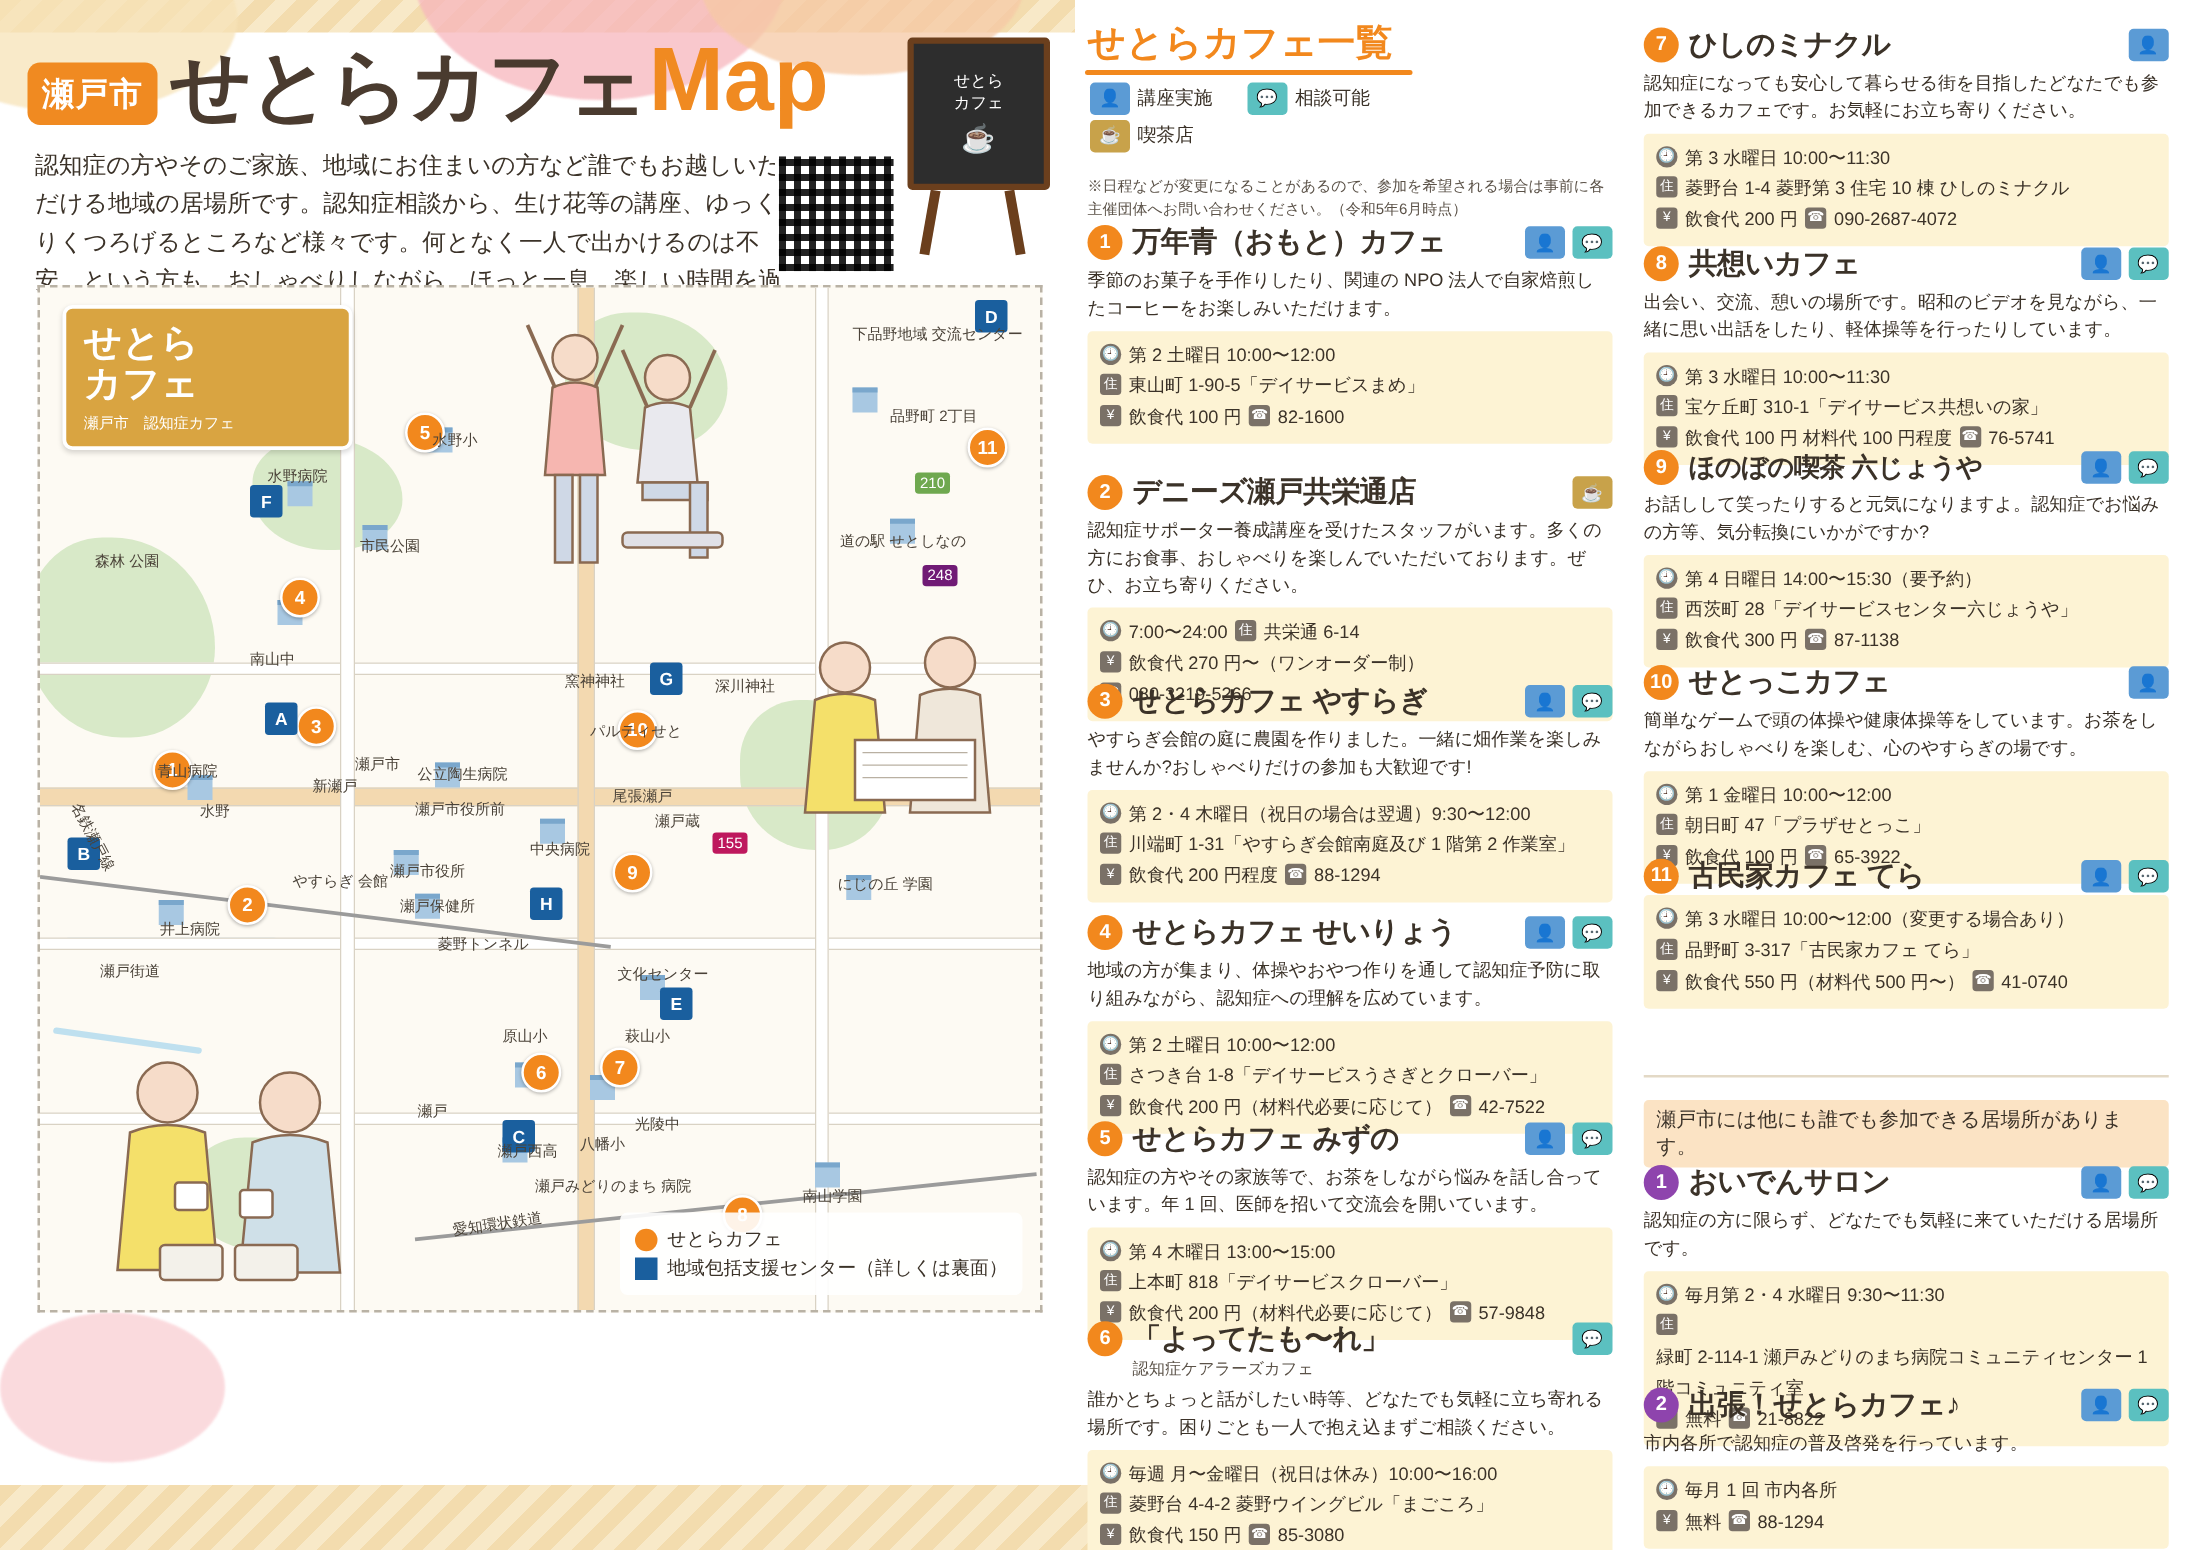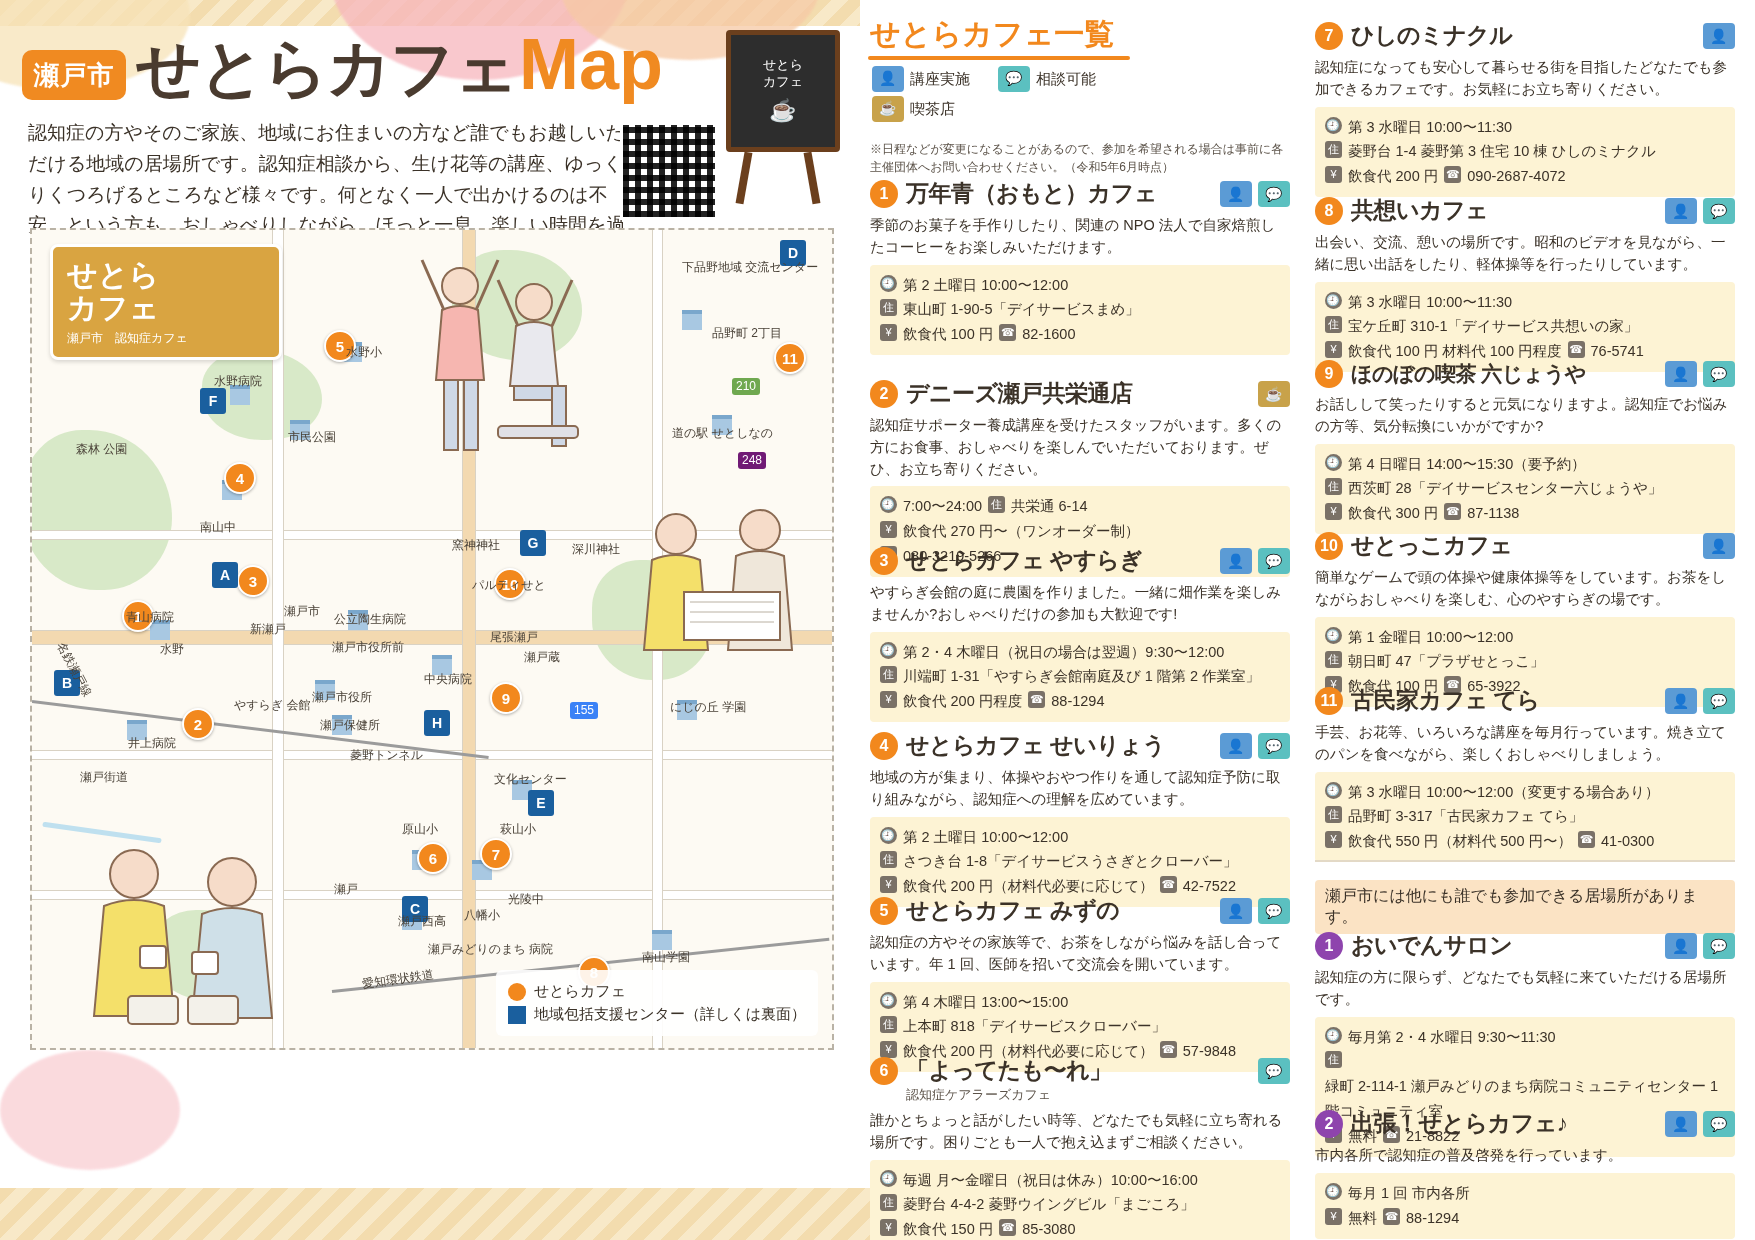--- a/index.html
+++ b/index.html
@@ -309,21 +309,21 @@
     <div class="maplabel" style="left:420px;top:308px;">窯神神社</div>
     <div class="maplabel" style="left:540px;top:312px;">深川神社</div>
     <div class="maplabel" style="left:440px;top:348px;">パルティせと</div>
     <div class="maplabel" style="left:458px;top:400px;">尾張瀬戸</div>
     <div class="maplabel" style="left:492px;top:420px;">瀬戸蔵</div>
     <div class="maplabel" style="left:48px;top:540px;">瀬戸街道</div>
     <div class="maplabel" style="left:12px;top:432px;transform:rotate(62deg);">名鉄瀬戸線</div>
     <div class="maplabel" style="left:330px;top:742px;transform:rotate(-8deg);">愛知環状鉄道</div>
     <div class="maplabel" style="left:302px;top:652px;">瀬戸</div>
     <div class="maplabel" style="left:706px;top:222px;background:#701a75;color:#fff;border-radius:3px;padding:1px 4px;">248</div>
-    <div class="maplabel" style="left:538px;top:436px;background:#3b82f6;color:#fff;border-radius:3px;padding:1px 4px;margin-top:36px;">155</div>
+    <div class="maplabel" style="left:538px;top:436px;background:#be185d;color:#fff;border-radius:3px;padding:1px 4px;">155</div>
     <div class="maplabel" style="left:700px;top:148px;background:#6fa84f;color:#fff;border-radius:3px;padding:1px 4px;">210</div>
 
     <div class="person" style="left:370px;top:20px;width:180px;height:240px;">
       <svg width="180" height="240" viewBox="0 0 180 240">
         <circle cx="58" cy="36" r="18" fill="#f6dcc9" stroke="#8a6a52" stroke-width="2"></circle>
         <path d="M40 60 q18 -8 36 0 l6 70 h-48z" fill="#f6b6b0" stroke="#8a6a52" stroke-width="2"></path>
         <path d="M42 60 L20 10" stroke="#8a6a52" stroke-width="3" fill="none"></path>
         <path d="M74 60 L96 10" stroke="#8a6a52" stroke-width="3" fill="none"></path>
         <rect x="42" y="130" width="14" height="70" fill="#cfd8e6" stroke="#8a6a52" stroke-width="2"></rect>
         <rect x="62" y="130" width="14" height="70" fill="#cfd8e6" stroke="#8a6a52" stroke-width="2"></rect>
@@ -687,35 +687,34 @@
   <div class="card" id="c10" style="left:455px; top:685px;">
       <div class="hdr">
        <div class="num">11</div>
        <div class="name">古民家カフェ てら</div>
        <div class="badges">
           <span class="badge b1">👤</span>
           <span class="badge b2">💬</span>
         </div>
      </div>
 
-     <div class="desc">手芸、お花等、いろいろな講座を毎月行っています。焼き立てのパンを食べながら、楽しくおしゃべりしましょう。</div>
      <div class="info">
         <div class="line">
           <span class="ico clock">🕘</span>
           <span>第 3 水曜日 10:00〜12:00（変更する場合あり）</span>
         </div>
         <div class="line">
           <span class="ico home">住</span>
           <span>品野町 3-317「古民家カフェ てら」</span>
         </div>
         <div class="line">
           <span class="ico yen">¥</span>
           <span>飲食代 550 円（材料代 500 円〜）</span> 
           <span class="ico tel">☎</span> 
-          <span>41-0300</span>
+          <span>41-0740</span>
         </div>
       </div>
     </div>
 
   <div class="hr-line" style="left:455px; top:860px; width:420px;"></div>
   <div class="divider-band" style="left:455px; top:880px; width:420px;">瀬戸市には他にも誰でも参加できる居場所があります。</div>
   <div class="card purple" id="e0" style="left:455px; top:930px;">
       <div class="hdr">
        <div class="num">1</div>
        <div class="name">おいでんサロン</div>

